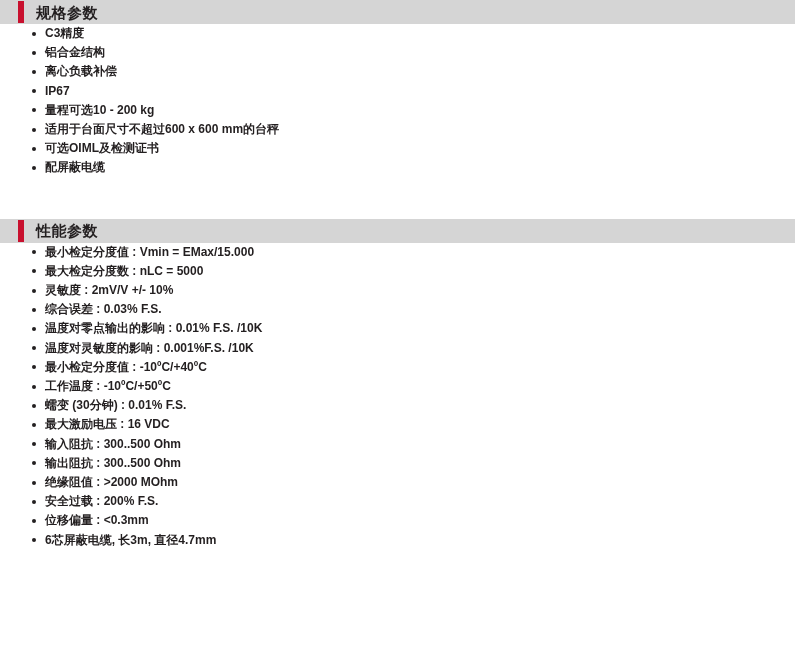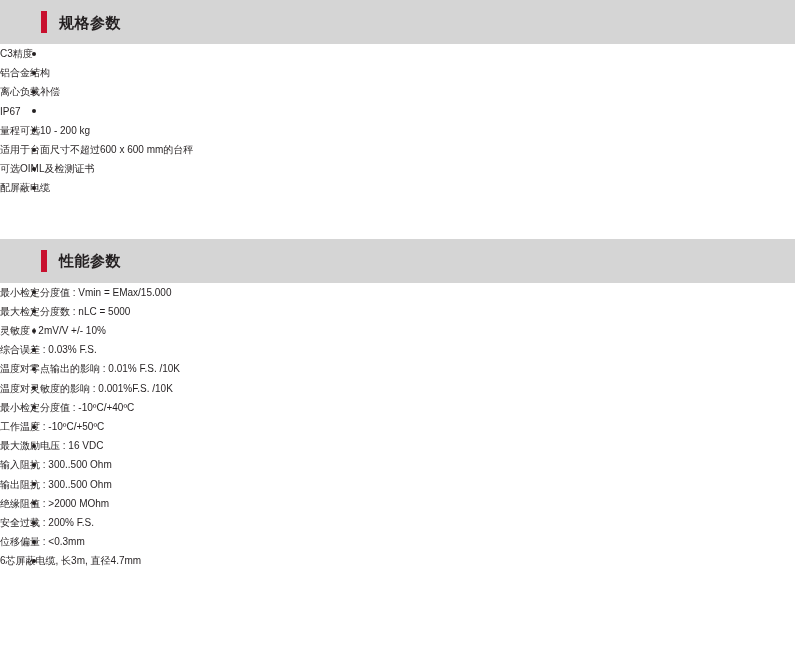--- a/index.html
+++ b/index.html
@@ -17,25 +17,24 @@
   .page {
     position: relative;
     width: 795px;
     height: 656px;
   }
   .section {
     width: 795px;
   }
   .section-header {
     background: #d5d5d5;
-    height: 44px;
+    height: 24px;
     display: flex;
     align-items: center;
     box-sizing: border-box;
-    padding-left: 23px;
   }
   .header-bar {
     width: 6px;
     height: 22px;
     background: #c8102e;
     margin-left: 18px;
     margin-right: 12px;
     flex: 0 0 auto;
   }
   .section-title {
@@ -45,23 +44,24 @@
     letter-spacing: 0.5px;
     line-height: 1;
   }
   ul.spec-list {
     list-style: none;
     margin: 0;
     padding: 0;
   }
   ul.spec-list li {
     position: relative;
-    font-size: 10px;
-    font-weight: normal;
+    font-size: 12px;
+    font-weight: bold;
     color: #231f20;
+    padding-left: 45px;
     line-height: 19.2px;
   }
   ul.spec-list li::before {
     content: "";
     position: absolute;
     left: 32px;
     top: 7.5px;
     width: 4px;
     height: 4px;
     border-radius: 50%;
@@ -108,20 +108,21 @@
     </div>
     <ul class="spec-list list-block-2">
       <li>最小检定分度值 : Vmin = EMax/15.000</li>
       <li>最大检定分度数 : nLC = 5000</li>
       <li>灵敏度 : 2mV/V +/- 10%</li>
       <li>综合误差 : 0.03% F.S.</li>
       <li>温度对零点输出的影响 : 0.01% F.S. /10K</li>
       <li>温度对灵敏度的影响 : 0.001%F.S. /10K</li>
       <li>最小检定分度值 : -10ºC/+40ºC</li>
       <li>工作温度 : -10ºC/+50ºC</li>
+      <li>蠕变 (30分钟) : 0.01% F.S.</li>
       <li>最大激励电压 : 16 VDC</li>
       <li>输入阻抗 : 300..500 Ohm</li>
       <li>输出阻抗 : 300..500 Ohm</li>
       <li>绝缘阻值 : &gt;2000 MOhm</li>
       <li>安全过载 : 200% F.S.</li>
       <li>位移偏量 : &lt;0.3mm</li>
       <li>6芯屏蔽电缆, 长3m, 直径4.7mm</li>
     </ul>
   </div>
 

